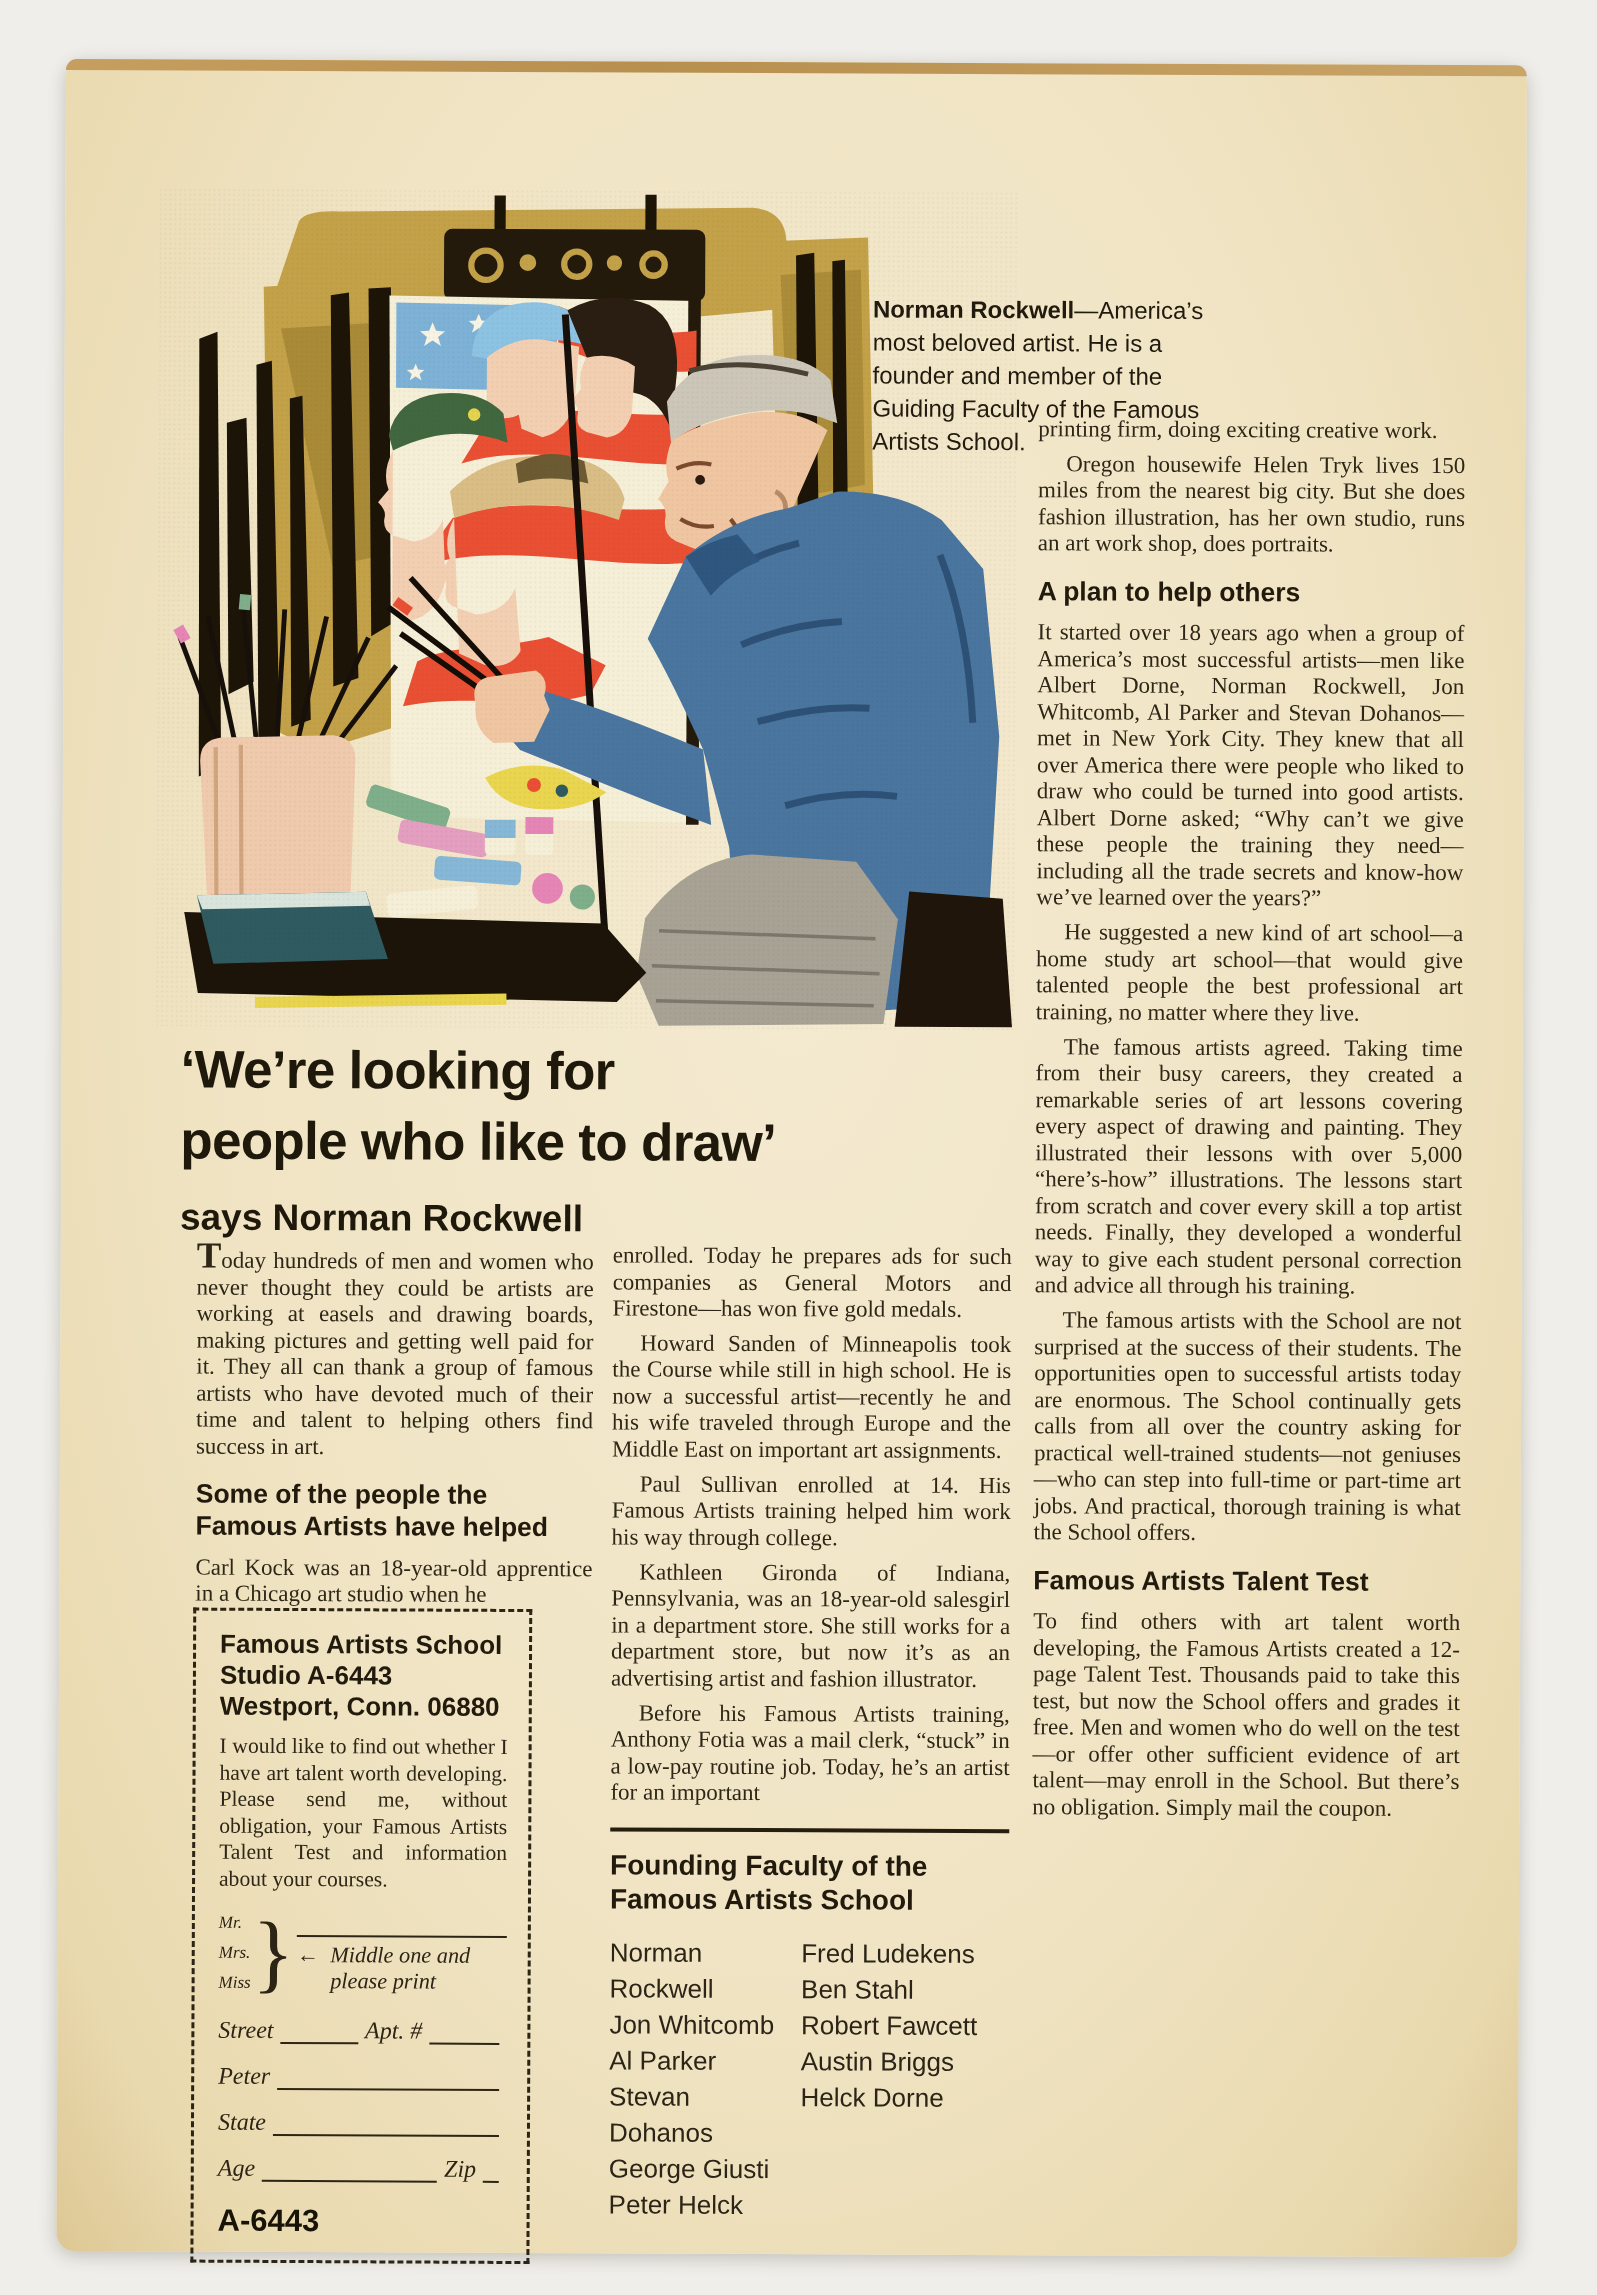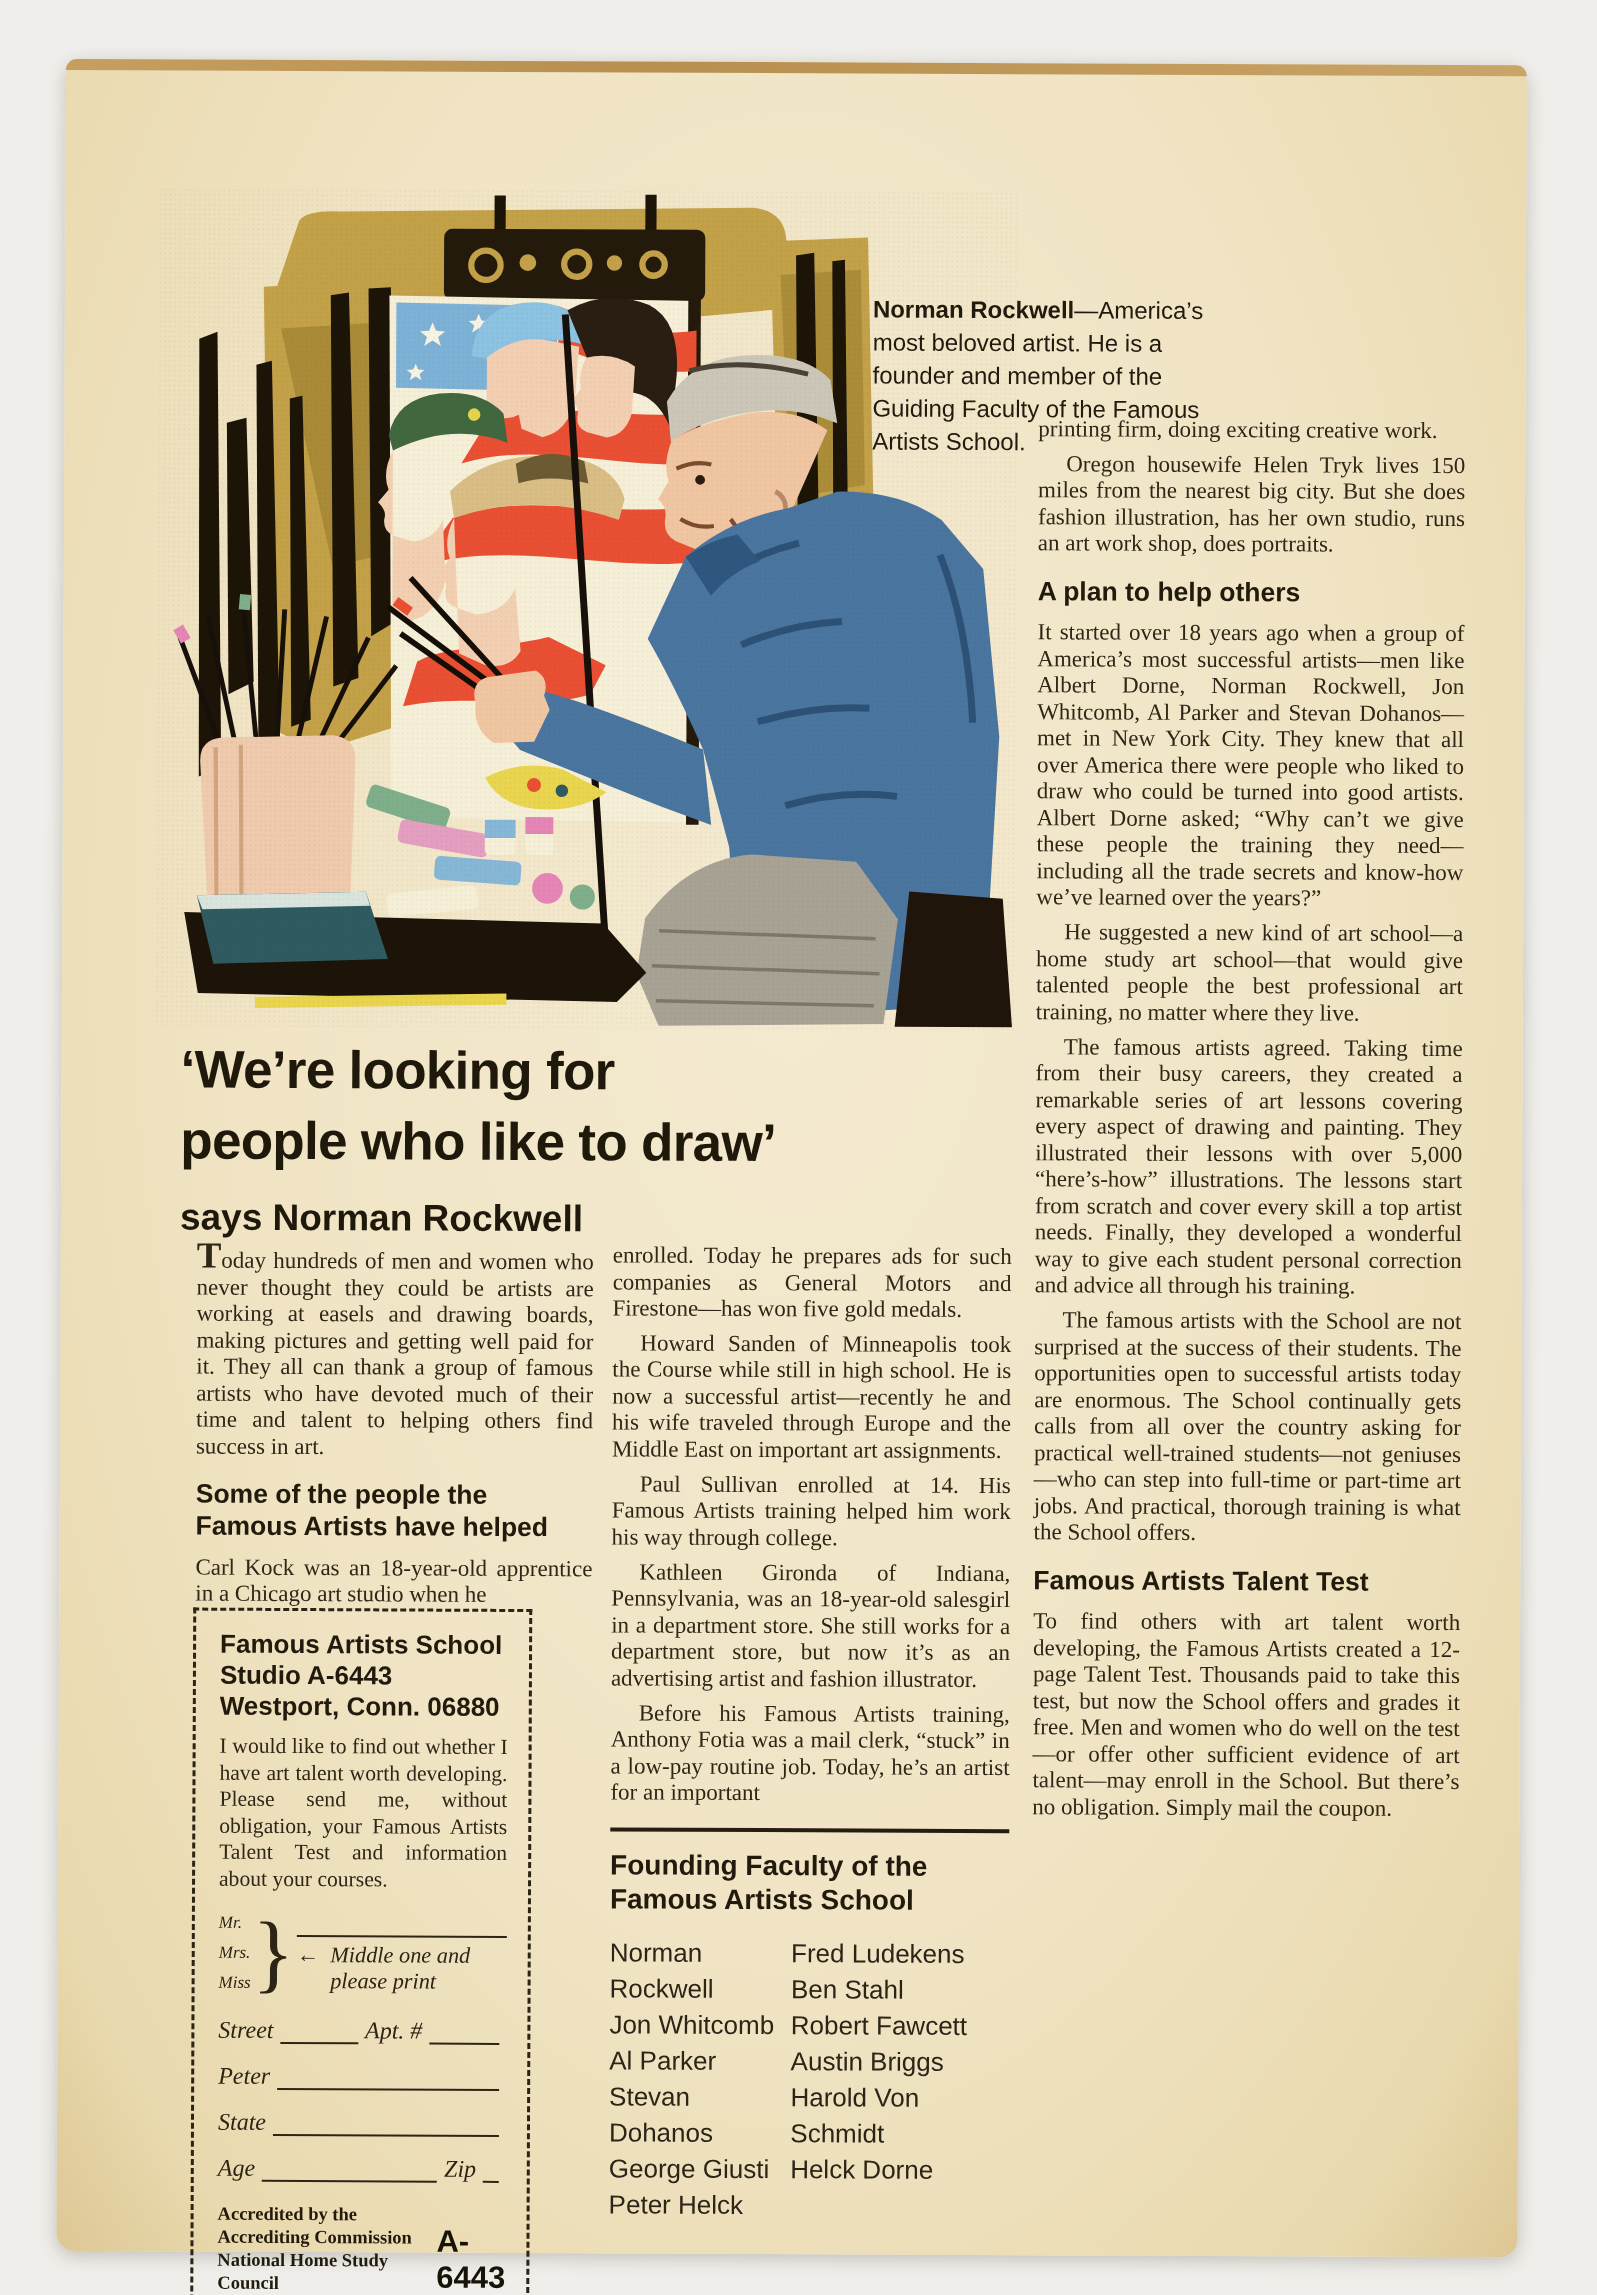--- a/index.html
+++ b/index.html
@@ -244,24 +244,20 @@
       <span>State</span>
       <span class="fl grow"></span>
     </div>
     <div class="frow">
       <span>Age</span>
       <span class="fl w250"></span>
       <span>Zip</span>
       <span class="fl grow"></span>
     </div>
     <div class="accr">
-      <div class="accr-text">
-        <div>Accredited by the Accrediting Commission</div>
-        <div>National Home Study Council</div>
-      </div>
       <div class="accr-code">A-6443</div>
     </div>
   </div>
 
   <div class="col" style="left:552px;top:1181px;width:399px;">
     <p class="first">enrolled. Today he prepares ads for such companies as General Motors and Firestone—has won five gold medals.</p>
     <p>Howard Sanden of Minneapolis took the Course while still in high school. He is now a successful artist—recently he and his wife traveled through Europe and the Middle East on important art assignments.</p>
     <p>Paul Sullivan enrolled at 14. His Famous Artists training helped him work his way through college.</p>
     <p>Kathleen Gironda of Indiana, Pennsylvania, was an 18-year-old salesgirl in a department store. She still works for a department store, but now it’s as an advertising artist and fashion illustrator.</p>
     <p>Before his Famous Artists training, Anthony Fotia was a mail clerk, “stuck” in a low-pay routine job. Today, he’s an artist for an important</p>
@@ -274,21 +270,20 @@
         <li>Al Parker</li>
         <li>Stevan Dohanos</li>
         <li>George Giusti</li>
         <li>Peter Helck</li>
       </ul>
       <ul>
         <li>Fred Ludekens</li>
         <li>Ben Stahl</li>
         <li>Robert Fawcett</li>
         <li>Austin Briggs</li>
-        <li>Harold Von Schmidt</li>
         <li>Helck Dorne</li>
       </ul>
     </div>
   </div>
 
   <div class="col" style="left:974px;top:353px;width:427px;">
     <p class="first">printing firm, doing exciting creative work.</p>
     <p>Oregon housewife Helen Tryk lives 150 miles from the nearest big city. But she does fashion illustration, has her own studio, runs an art work shop, does portraits.</p>
     <div class="subhead">A plan to help others</div>
     <p class="first">It started over 18 years ago when a group of America’s most successful artists—men like Albert Dorne, Norman Rockwell, Jon Whitcomb, Al Parker and Stevan Dohanos—met in New York City. They knew that all over America there were people who liked to draw who could be turned into good artists. Albert Dorne asked; “Why can’t we give these people the training they need—including all the trade secrets and know-how we’ve learned over the years?”</p>

